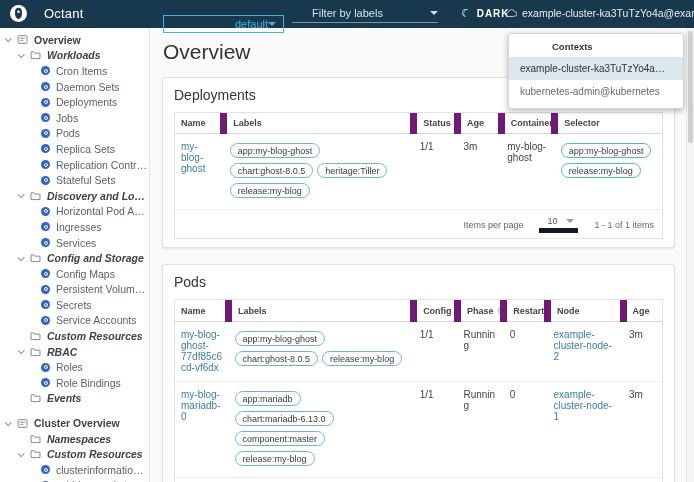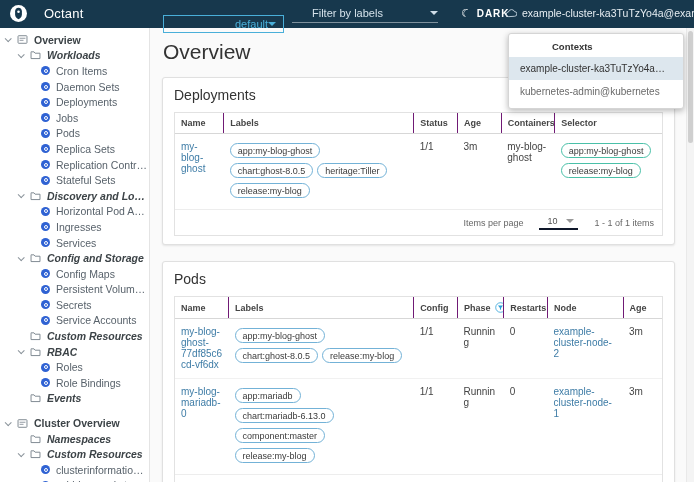--- a/index.html
+++ b/index.html
@@ -52,32 +52,32 @@
 
   
   .main { position:absolute; left:151px; top:28px; right:8px; bottom:0; padding:10px 11px 0; overflow:hidden; }
   .page-title { font-size:21px; font-weight:400; color:#333; margin:2px 0 13px 1px; }
   .card { background:#fff; border:1px solid #e0e0e0; border-radius:3px;
     box-shadow:0 1px 2px rgba(100,100,100,.14); padding:9px 11px 8px; margin-bottom:16px; }
   .card-title { font-size:14px; font-weight:400; color:#333; margin-bottom:9px; }
   .dg { border:1px solid #e2e2e2; }
   table { width:100%; border-collapse:collapse; table-layout:fixed; }
   th { font-size:9px; font-weight:bold; color:#454545; text-align:left; padding:5px 6px;
-    border-bottom:1px solid #d7d7d7; border-right:1px solid #701a75; white-space:nowrap; overflow:hidden; }
+    border-bottom:1px solid #d7d7d7; border-right:7px solid #701a75; white-space:nowrap; overflow:hidden; }
   th:last-child { border-right:none; }
   td { font-size:10px; color:#444; padding:7px 6px 8px; vertical-align:top; border-top:1px solid #f1f1f1;
     overflow-wrap:break-word; }
   tbody tr:first-child td { border-top:none; }
   .rlink { color:#3e7ca6; text-decoration:none; cursor:pointer; }
   .chip { display:inline-block; border:1px solid #73b2d7; border-radius:9px; padding:1.5px 7px;
     margin:2px 4px 3px 0; font-size:9px; color:#3a3a3a; background:#fff; white-space:nowrap; cursor:pointer; }
   .chip.sel { border-color:#4ac0a8; cursor:default; }
   .pager { display:flex; justify-content:flex-end; align-items:center; gap:16px; font-size:9px;
     color:#666; padding:6px 8px 5px; border-top:1px solid #ededed; }
-  .psize { border-bottom:2px solid #0f172a; padding:0 4px 2px 8px; display:inline-flex; align-items:center;
+  .psize { border-bottom:5px solid #0f172a; padding:0 4px 2px 8px; display:inline-flex; align-items:center;
     gap:9px; color:#555; cursor:pointer; }
   .psize .caret { border-top-color:#999; }
   .filter-ic { vertical-align:-2px; margin-left:5px; }
 
   
   .vscroll { position:absolute; right:0; top:28px; width:8px; bottom:0; background:#f4f4f4;
     border-left:1px solid #e9e9e9; z-index:25; }
   .vthumb { position:absolute; left:1px; right:1px; top:3px; height:112px; background:#cfcfcf; border-radius:4px; }
 </style>
 </head>

